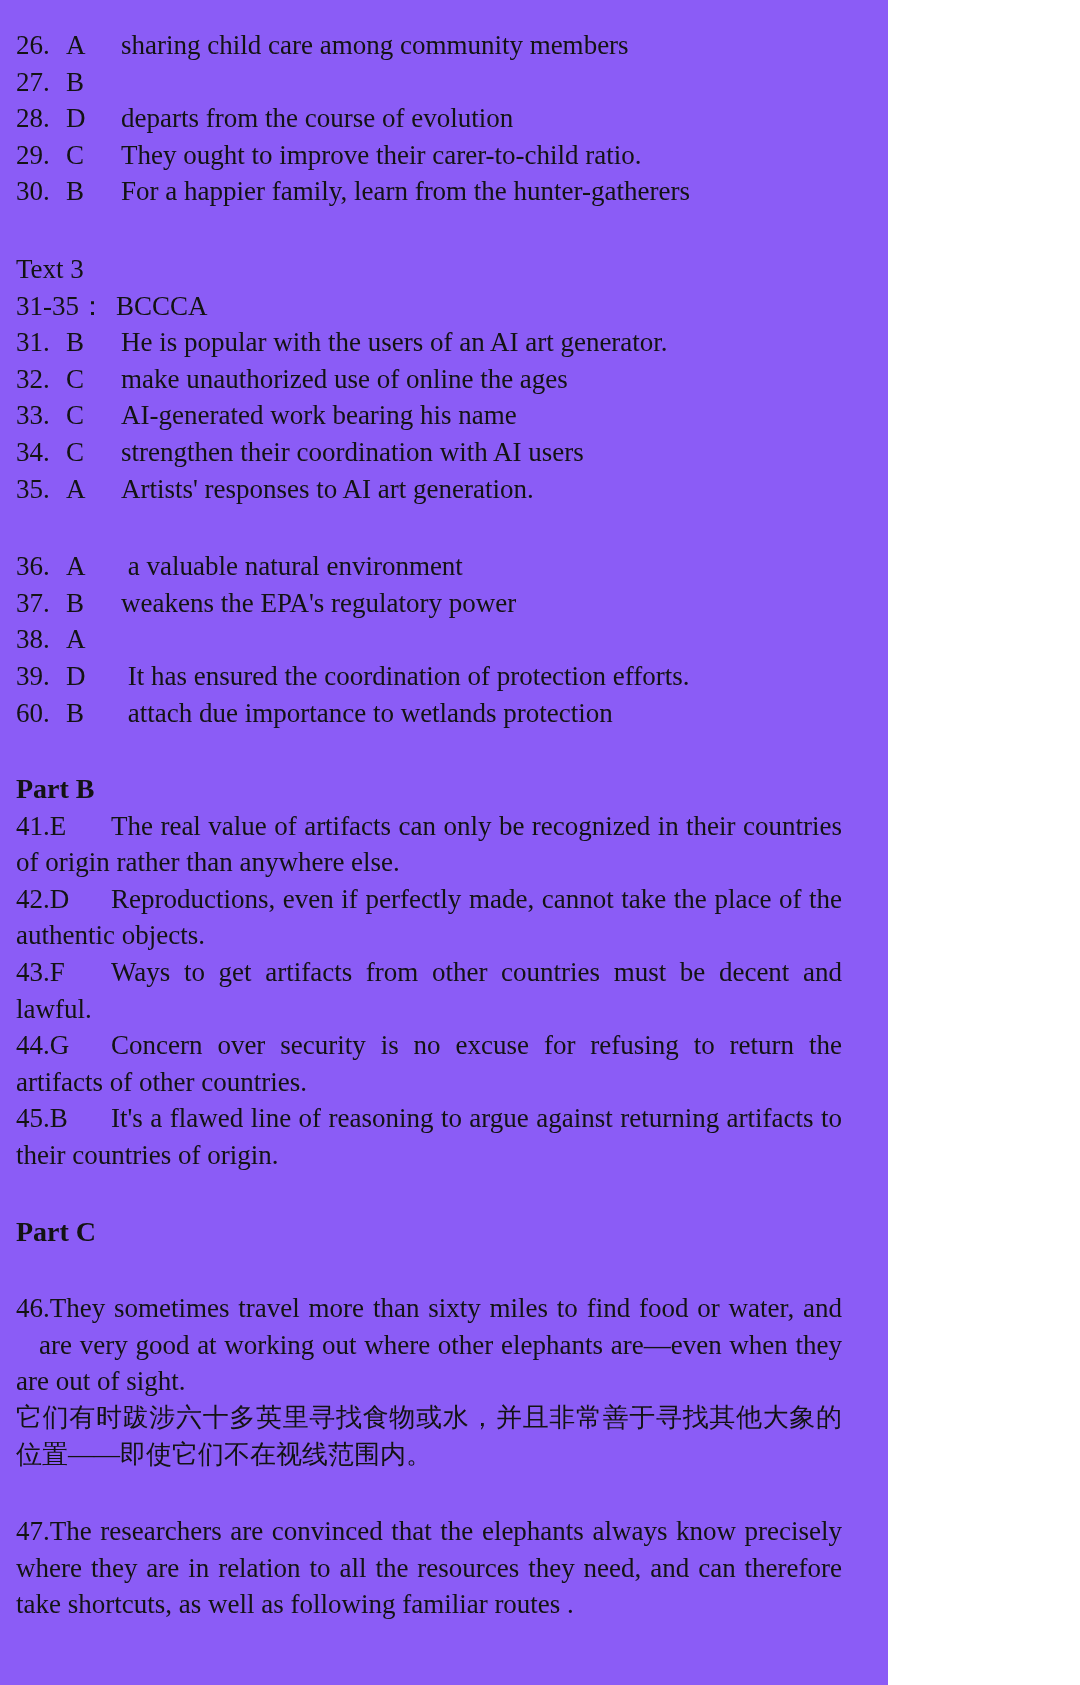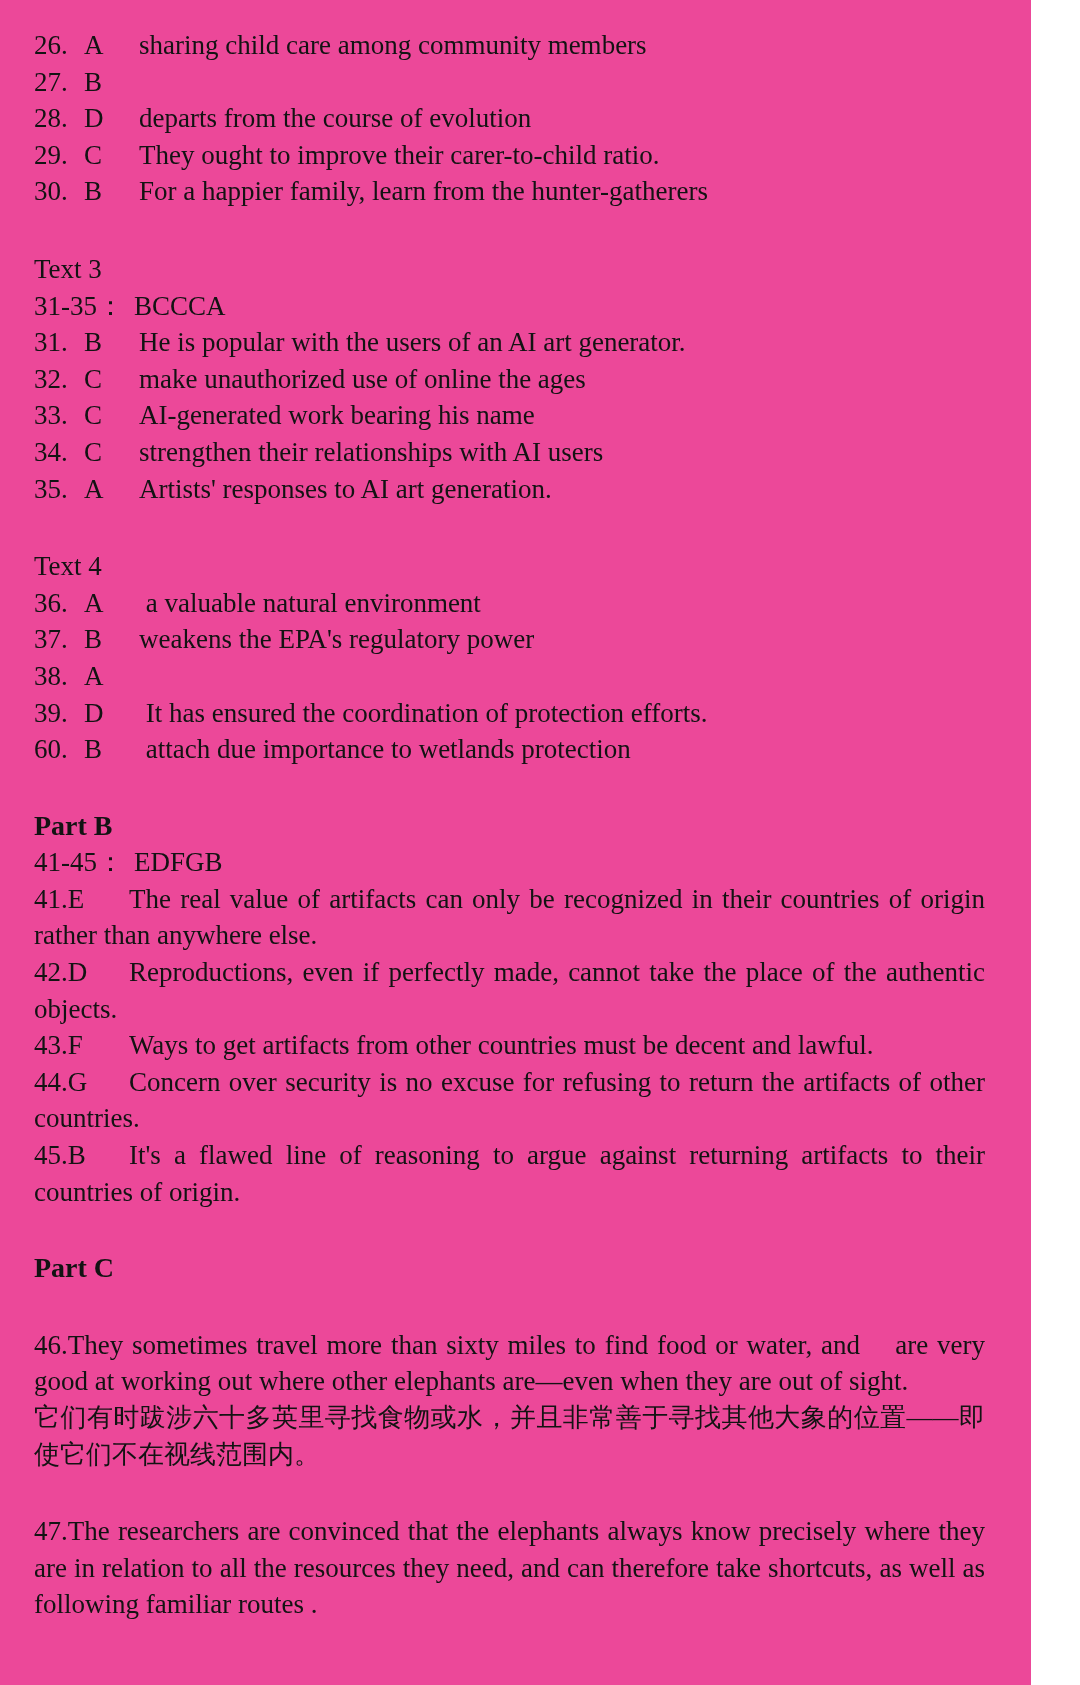--- a/index.html
+++ b/index.html
@@ -5,24 +5,24 @@
   * { margin: 0; padding: 0; box-sizing: border-box; }
   html, body { background: #ffffff; }
   body {
     width: 1080px;
     height: 1685px;
     font-family: "Liberation Serif", "DejaVu Serif", serif;
     color: #131313;
     overflow: hidden;
   }
   .page {
-    width: 1031px;
+    width: 888px;
     height: 1685px;
-    padding: 27px 46px 0 34px;
-    background: #ec4899;
+    padding: 27px 46px 0 16px;
+    background: #8b5cf6;
   }
   .line, .ans-row, .range-line {
     font-size: 27px;
     line-height: 36.6px;
   }
   .ans-row { display: flex; }
   .ans-row .num { flex: none; width: 50px; }
   .ans-row .letter { flex: none; width: 55px; }
   .ans-row .txt { flex: 1; }
   .range-label { display: inline-block; width: 100px; }
@@ -95,31 +95,30 @@
       <span class="txt">make unauthorized use of online the ages</span>
     </div>
     <div class="ans-row">
       <span class="num">33.</span>
       <span class="letter">C</span>
       <span class="txt">AI-generated work bearing his name</span>
     </div>
     <div class="ans-row">
       <span class="num">34.</span>
       <span class="letter">C</span>
-      <span class="txt">strengthen their relationships with AI users</span>
+      <span class="txt">strengthen their coordination with AI users</span>
     </div>
     <div class="ans-row">
       <span class="num">35.</span>
       <span class="letter">A</span>
       <span class="txt">Artists' responses to AI art generation.</span>
     </div>
   </section>
 
   <section class="sect-gap">
-    <div class="line">Text 4</div>
     <div class="ans-row">
       <span class="num">36.</span>
       <span class="letter">A</span>
       <span class="txt">&nbsp;a valuable natural environment</span>
     </div>
     <div class="ans-row">
       <span class="num">37.</span>
       <span class="letter">B</span>
       <span class="txt">weakens the EPA's regulatory power</span>
     </div>
@@ -134,23 +133,20 @@
     </div>
     <div class="ans-row">
       <span class="num">60.</span>
       <span class="letter">B</span>
       <span class="txt">&nbsp;attach due importance to wetlands protection</span>
     </div>
   </section>
 
   <h2 class="part-heading">Part B</h2>
   <section>
-    <div class="range-line">
-      <span class="range-label">41-45：</span><span>EDFGB</span>
-    </div>
     <p class="pitem">
       <span class="plabel">41.E</span><span>The real value of artifacts can only be recognized in their countries of origin rather than anywhere else.</span>
     </p>
     <p class="pitem">
       <span class="plabel">42.D</span><span>Reproductions, even if perfectly made, cannot take the place of the authentic objects.</span>
     </p>
     <p class="pitem">
       <span class="plabel">43.F</span><span>Ways to get artifacts from other countries must be decent and lawful.</span>
     </p>
     <p class="pitem">

